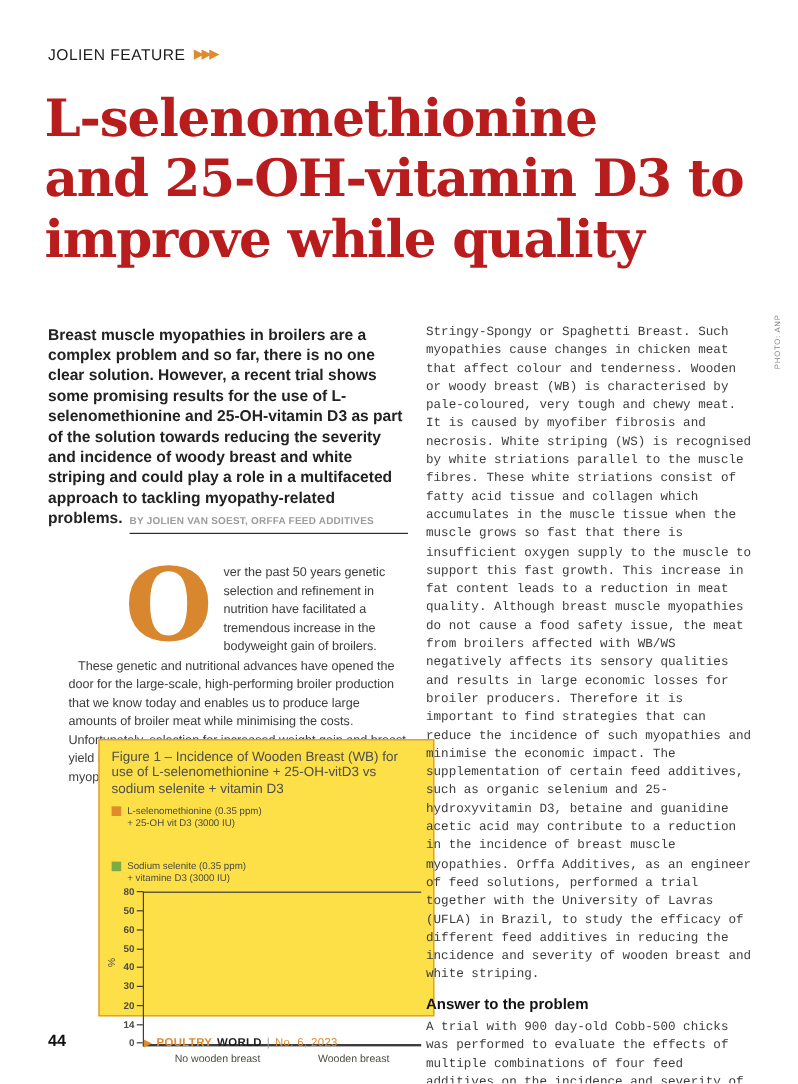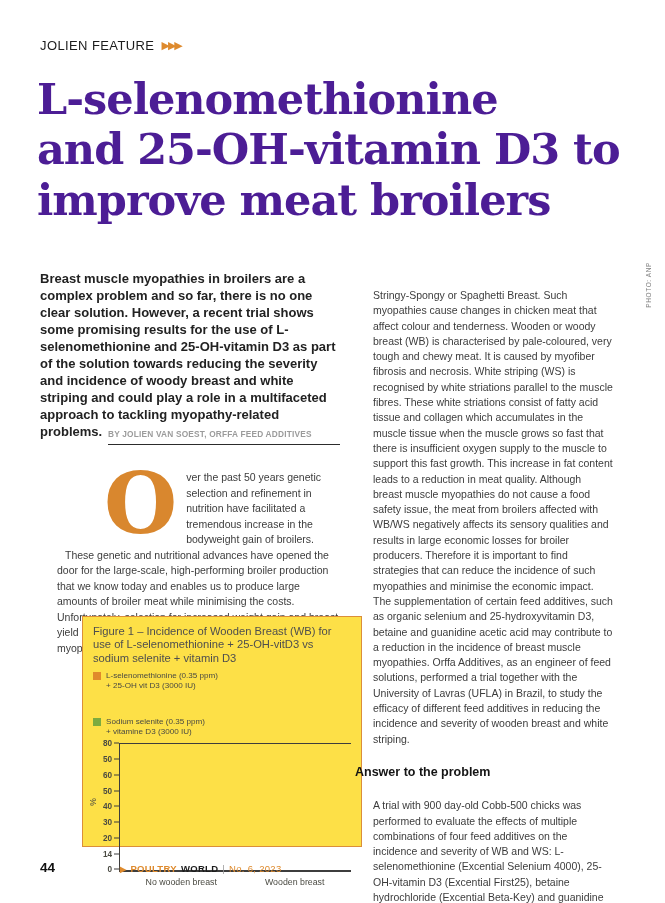--- a/index.html
+++ b/index.html
@@ -7,21 +7,21 @@
         font-family:"Liberation Sans",sans-serif;color:#3c3c3c;}
 
   
   .kicker{position:absolute;left:40px;top:38px;font-size:13px;letter-spacing:.4px;color:#1c1c1c;
           display:flex;align-items:center;gap:7px;}
   .kicker .arrows{color:#de8a2d;font-size:11px;letter-spacing:-2px;line-height:1;}
 
   
   .title{position:absolute;left:37px;top:74px;width:605px;
          font-family:"DejaVu Serif","Liberation Serif",serif;font-weight:bold;
-         font-size:43px;line-height:1.17;letter-spacing:-1px;color:#4c1d95;}
+         font-size:43px;line-height:1.17;letter-spacing:-1px;color:#b91c1c;}
 
   
   .lead{position:absolute;left:40px;top:270px;width:300px;font-size:13px;line-height:17px;
         font-weight:600;color:#222222;}
 
   
   .byline-wrap{position:absolute;left:108px;top:429px;width:232px;}
   .byline{font-size:8.3px;font-weight:bold;letter-spacing:.2px;color:#9b9b9b;}
   .byline-rule{margin-top:5px;border-bottom:1.2px solid #2c2c2c;width:100%;}
 
@@ -51,21 +51,21 @@
   .bar-groups{position:absolute;left:0;right:0;top:0;bottom:0;display:flex;
               justify-content:center;align-items:flex-end;gap:48px;}
   .bar-group{display:flex;align-items:flex-end;gap:5px;}
   .bar{width:24px;}
   .cats{margin-left:26px;display:flex;justify-content:center;gap:48px;margin-top:5px;}
   .cat{flex:0 0 53px;display:flex;justify-content:center;}
   .cat span{font-size:8.8px;color:#4a4a42;white-space:nowrap;}
 
   
   .col-right{position:absolute;left:355px;top:270px;width:276px;font-size:10.5px;line-height:15.3px;}
-  .col-right p{margin:18px;}
+  .col-right p{margin:0;font-family:Liberation Mono, monospace;}
   .section-heading{font-size:12.5px;font-weight:bold;color:#141414;margin:9px 0 4px 0;}
 
   
   .photo-credit{position:absolute;left:645px;top:262px;writing-mode:vertical-rl;
                 transform:rotate(180deg);font-size:6.5px;letter-spacing:.6px;color:#828282;}
 
   
   .footer{position:absolute;left:40px;top:860px;width:592px;display:flex;align-items:baseline;}
   .page-number{font-size:13.5px;font-weight:bold;color:#111111;}
   .brand{margin-left:65px;font-size:9.5px;font-weight:bold;letter-spacing:.3px;display:flex;gap:4px;align-items:baseline;}
@@ -81,21 +81,21 @@
 <div class="page">
 
   <div class="kicker">
     <span>JOLIEN FEATURE</span>
     <span class="arrows">▶▶▶</span>
   </div>
 
   <div class="title">
     <div>L-selenomethionine</div>
     <div>and 25-OH-vitamin D3 to</div>
-    <div>improve meat broilers</div>
+    <div>improve while quality</div>
   </div>
 
   <div class="lead">Breast muscle myopathies in broilers are a complex problem and so far, there is no one clear solution. However, a recent trial shows some promising results for the use of L-selenomethionine and 25-OH-vitamin D3 as part of the solution towards reducing the severity and incidence of woody breast and white striping and could play a role in a multifaceted approach to tackling myopathy-related problems.</div>
 
   <div class="byline-wrap">
     <div class="byline">BY JOLIEN VAN SOEST, ORFFA FEED ADDITIVES</div>
     <div class="byline-rule"></div>
   </div>
 
   <div class="article-left">

